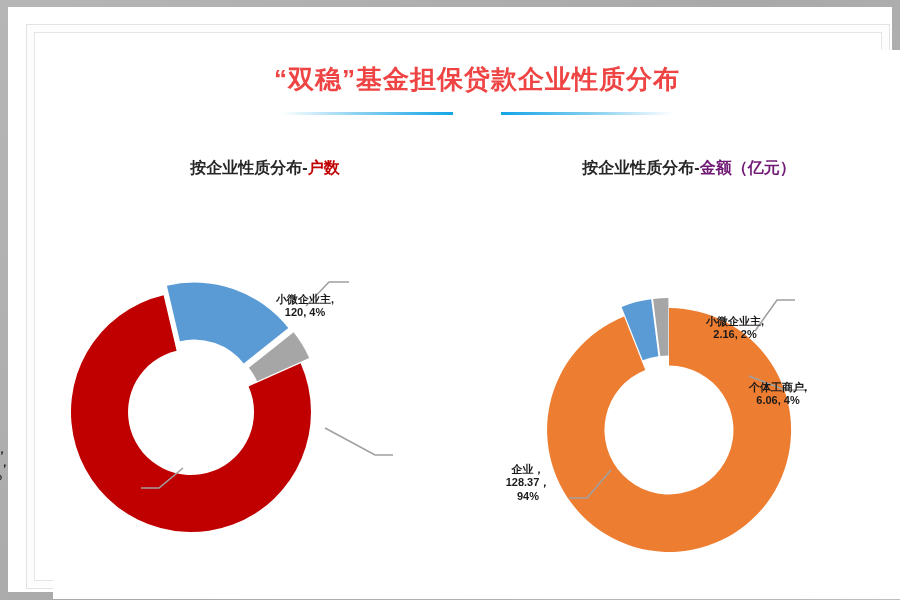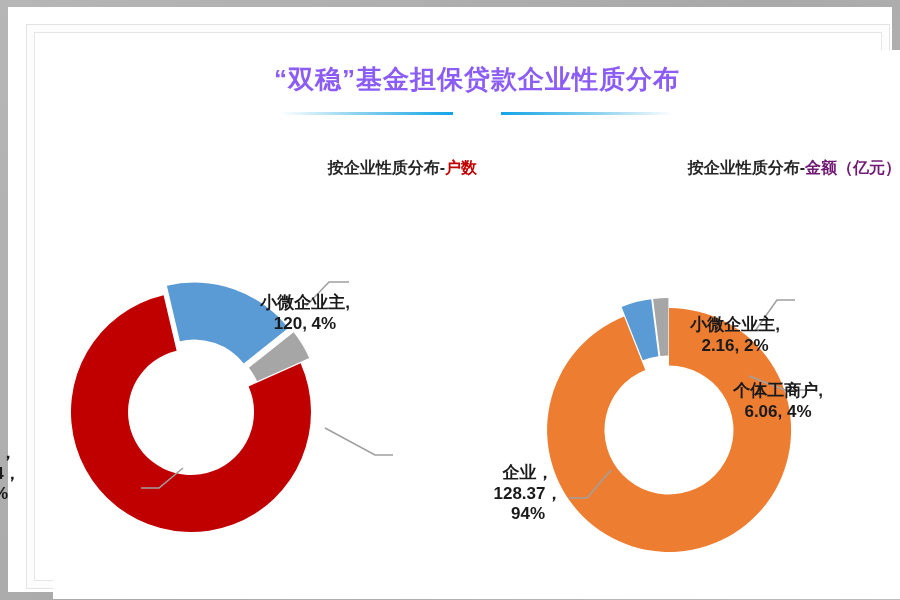--- a/index.html
+++ b/index.html
@@ -51,21 +51,21 @@
 
   
   .title {
     position: absolute;
     left: 0;
     top: 12px;
     width: 848px;
     text-align: center;
     font-size: 26px;
     font-weight: bold;
-    color: #8b5cf6;
+    color: #ef4444;
     letter-spacing: 1px;
     white-space: nowrap;
   }
   .title-rule {
     position: absolute;
     top: 62px;
     height: 3px;
   }
   .title-rule.left {
     left: 228px;
@@ -85,42 +85,42 @@
     width: 424px;
     height: 440px;
   }
   .panel.left  { left: 0px; }
   .panel.right { left: 424px; }
 
   .subtitle {
     position: absolute;
     top: 0;
     width: 424px;
-    text-align: right;
+    text-align: center;
     font-size: 16px;
     font-weight: bold;
     color: #262626;
     white-space: nowrap;
   }
   .subtitle .accent-red    { color: #c00000; }
   .subtitle .accent-orange { color: #701a75; }
 
   .chart-area {
     position: absolute;
     top: 40px;
     left: 0;
     width: 424px;
     height: 400px;
   }
   .chart-area svg { display: block; }
 
   
   .dlabel {
     position: absolute;
-    font-size: 17px;
+    font-size: 11px;
     font-weight: bold;
     color: #1a1a1a;
     line-height: 1.22;
     text-align: center;
     white-space: pre-line;
   }
 
   
   .lbl-l-micro  { left: 192px; top: 95px;  width: 120px; }
   .lbl-l-indiv  { left: 238px; top: 207px; width: 86px;  }

